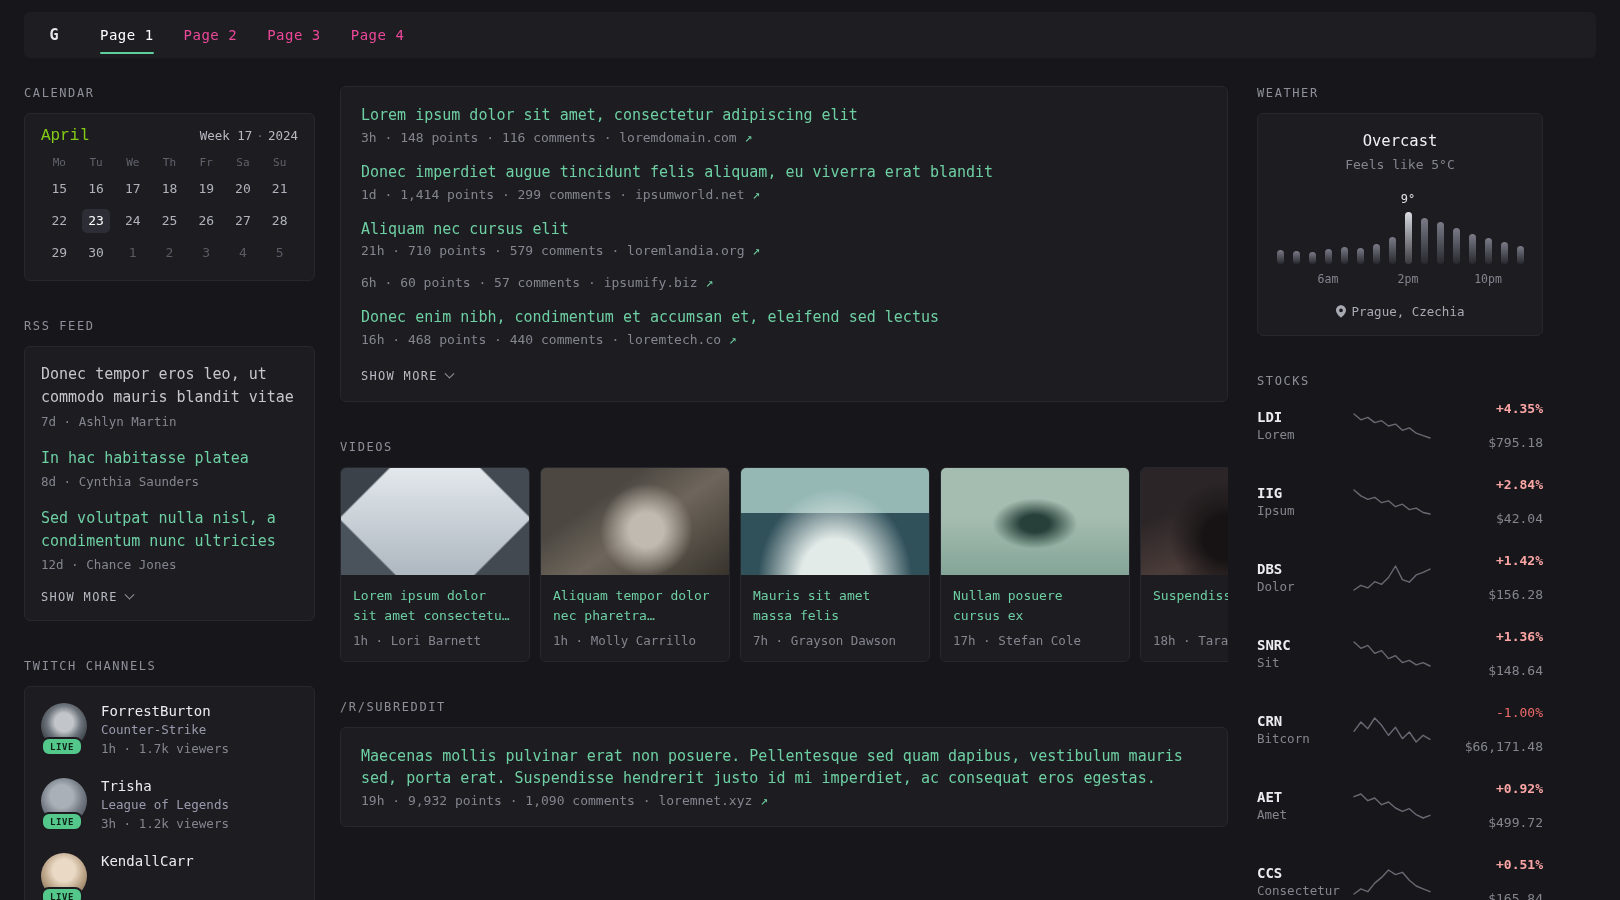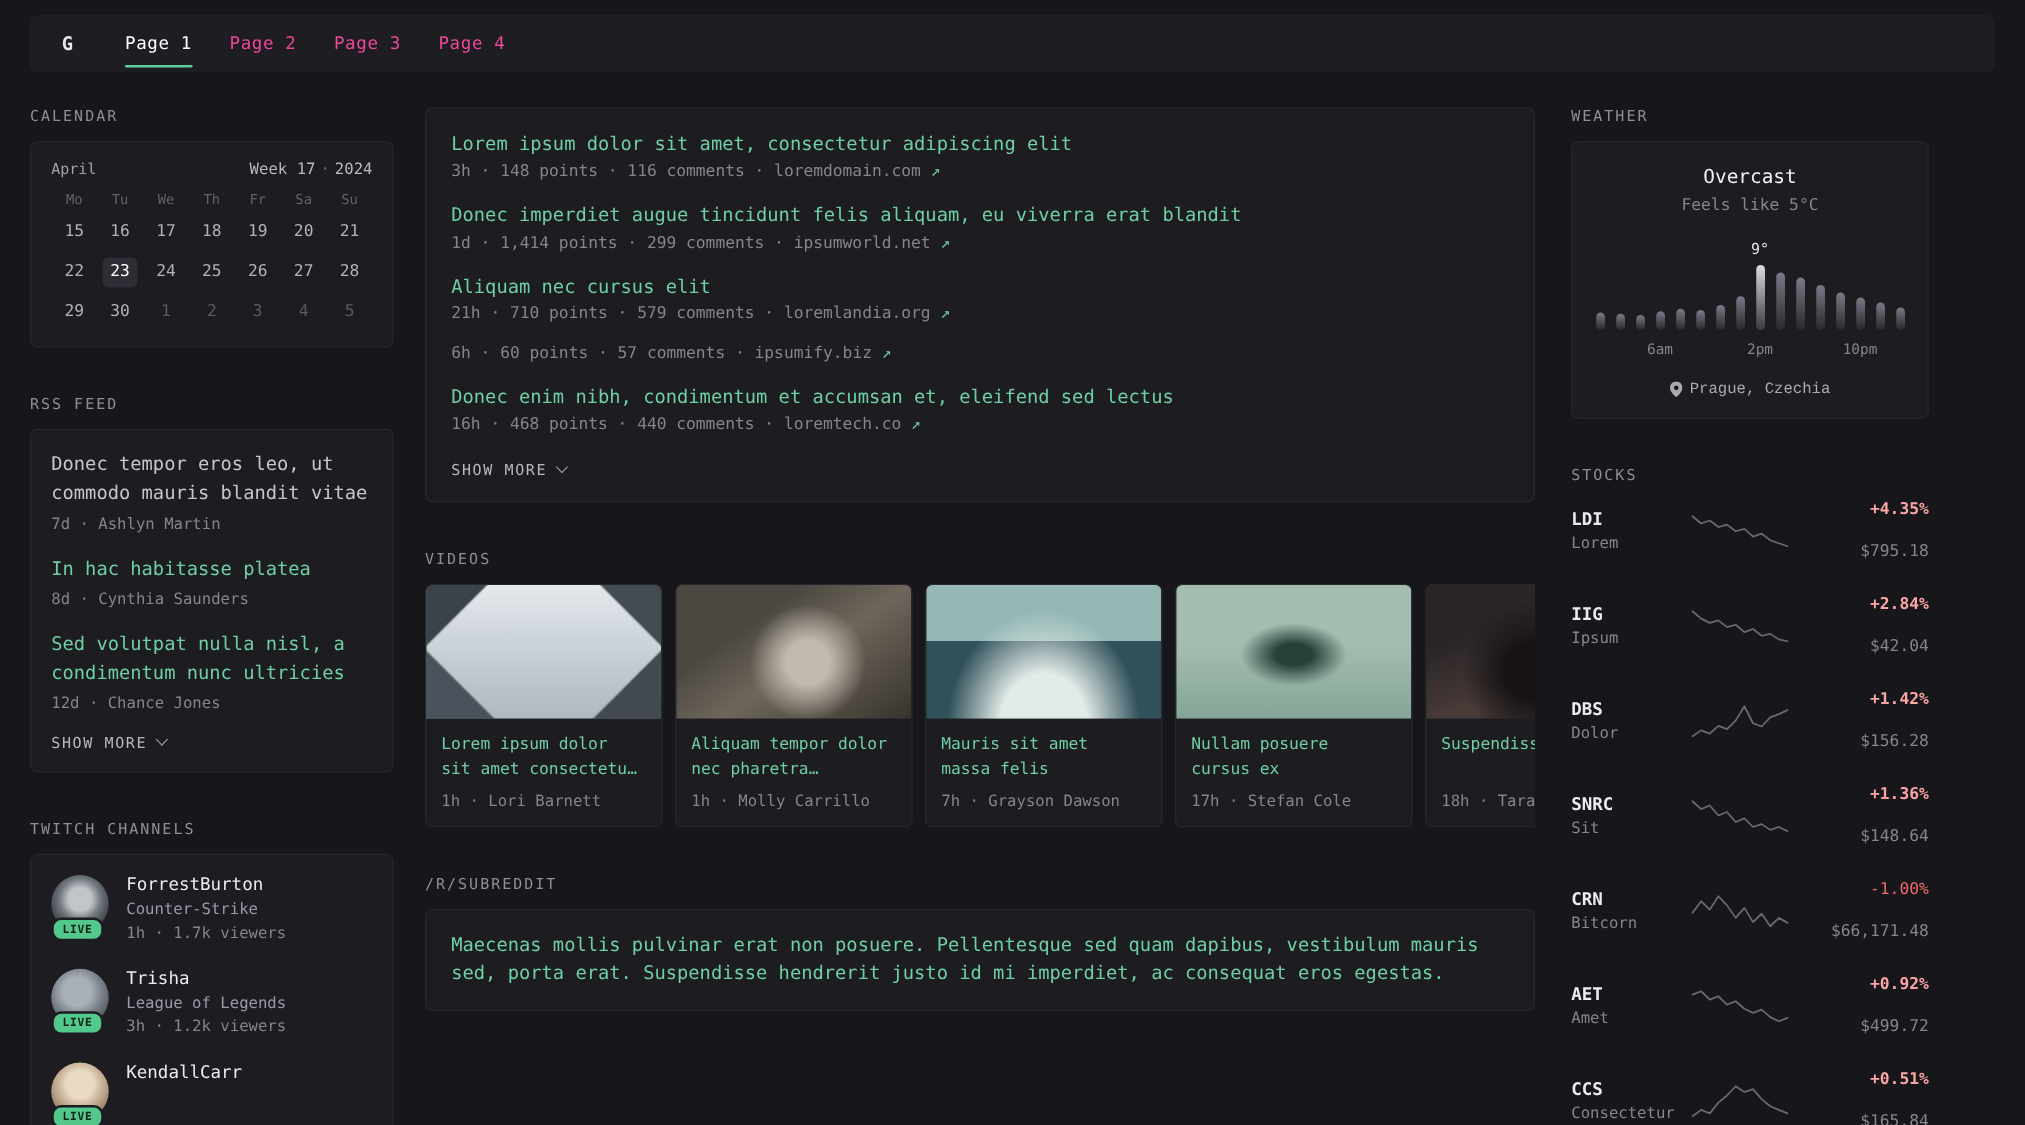--- a/index.html
+++ b/index.html
@@ -44,21 +44,21 @@
     letter-spacing: 1.6px; margin-bottom: 13px;
   }
   .card { background: #1c1c21; border: 1px solid #27272e; border-radius: 6px; }
   .meta { font-size: 12.5px; color: #85858f; margin-top: 4px; }
   .link { color: #6ecfa3; }
   a { text-decoration: none; cursor: pointer; }
 
   
   .calendar-card { padding: 13px 16px 15px; }
   .cal-head { display: flex; justify-content: space-between; align-items: baseline; margin-bottom: 11px; }
-  .cal-month { font-size: 12px; color: #a3a3a3; }
+  .cal-month { font-size: 16px; color: #84cc16; font-family: Liberation Mono, monospace; }
   .cal-meta { font-size: 12.5px; color: #b8b8c1; }
   .cal-meta .dot { color: #6b6b75; margin: 0 4px; }
   .cal-grid { display: grid; grid-template-columns: repeat(7, 1fr); row-gap: 8px; text-align: center; align-items: center; }
   .cal-dow { font-size: 11px; color: #62626c; }
   .cal-day { font-size: 13px; color: #b2b2bc; height: 24px; line-height: 24px; cursor: pointer; }
   .cal-day.muted { color: #5b5b65; }
   .cal-day.selected { background: #2d2d36; color: #ffffff; width: 28px; border-radius: 5px; justify-self: center; }
 
   
   .pad-card { padding: 16px; }
@@ -134,21 +134,21 @@
   .bar-wrap { position: relative; display: flex; align-items: flex-end; }
   .bar { width: 7px; border-radius: 4px; background: linear-gradient(to bottom, #7b7b88, rgba(123,123,136,.12)); }
   .bar.hot { background: linear-gradient(to bottom, #dcdce4, rgba(220,220,228,.15)); }
   .temp-label {
     position: absolute; bottom: calc(100% + 6px); left: 50%; transform: translateX(-50%);
     font-size: 12px; color: #e2e3e8; white-space: nowrap;
   }
   .weather-times { display: flex; gap: 9px; justify-content: center; margin-top: 8px; height: 15px; }
   .time-cell { width: 7px; position: relative; }
   .time-label { position: absolute; left: 50%; transform: translateX(-50%); font-size: 11.5px; color: #85858f; white-space: nowrap; }
-  .w-loc { display: flex; align-items: center; justify-content: center; gap: 6px; margin-top: 17px; font-size: 12.5px; color: #a9a9b3; font-family: Liberation Mono, monospace; }
+  .w-loc { display: flex; align-items: center; justify-content: center; gap: 6px; margin-top: 17px; font-size: 12.5px; color: #a9a9b3; }
   .pin-icon svg { display: block; fill: #a9a9b3; }
 
   
   .stock-row { display: flex; align-items: center; margin-bottom: 27px; cursor: pointer; }
   .stock-id { width: 96px; flex: none; }
   .stock-sym { font-size: 14px; font-weight: bold; color: #ececf0; }
   .stock-id .meta { margin-top: 2px; }
   .spark { width: 78px; height: 30px; flex: none; }
   .spark polyline { fill: none; stroke: #696974; stroke-width: 1.4; stroke-linejoin: round; stroke-linecap: round; }
   .stock-vals { flex: 1; text-align: right; }
@@ -355,20 +355,21 @@
             </div>
           </div>
       </section>
 
       <section class="widget">
         <h2 class="w-label">/R/SUBREDDIT</h2>
         <div class="card big-card">
           <div>
               <div class="hn-item sr-item">
                 <a class="hn-title link">Maecenas mollis pulvinar erat non posuere. Pellentesque sed quam dapibus, vestibulum mauris sed, porta erat. Suspendisse hendrerit justo id mi imperdiet, ac consequat eros egestas.</a>
+                <div class="meta"><span>19h · 9,932 points · 1,090 comments · </span><a class="domain">loremnet.xyz<span class="ext-arrow"> ↗</span></a></div>
               </div>
             </div>
         </div>
       </section>
 
     </div>
 
     <div class="col col-right">
 
       <section class="widget">

